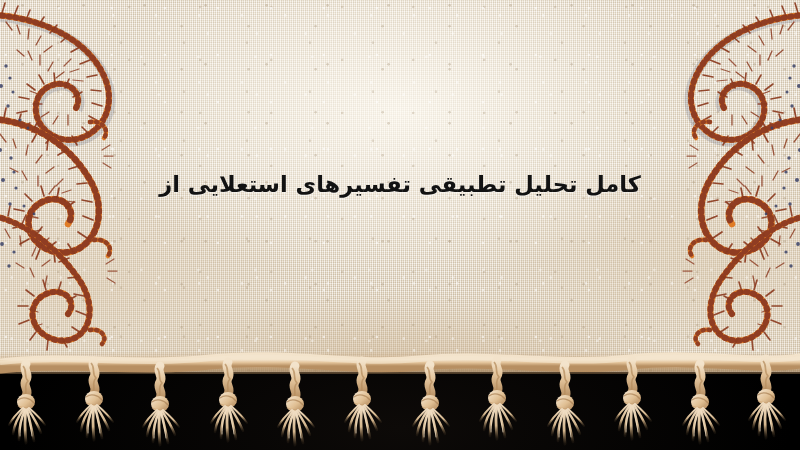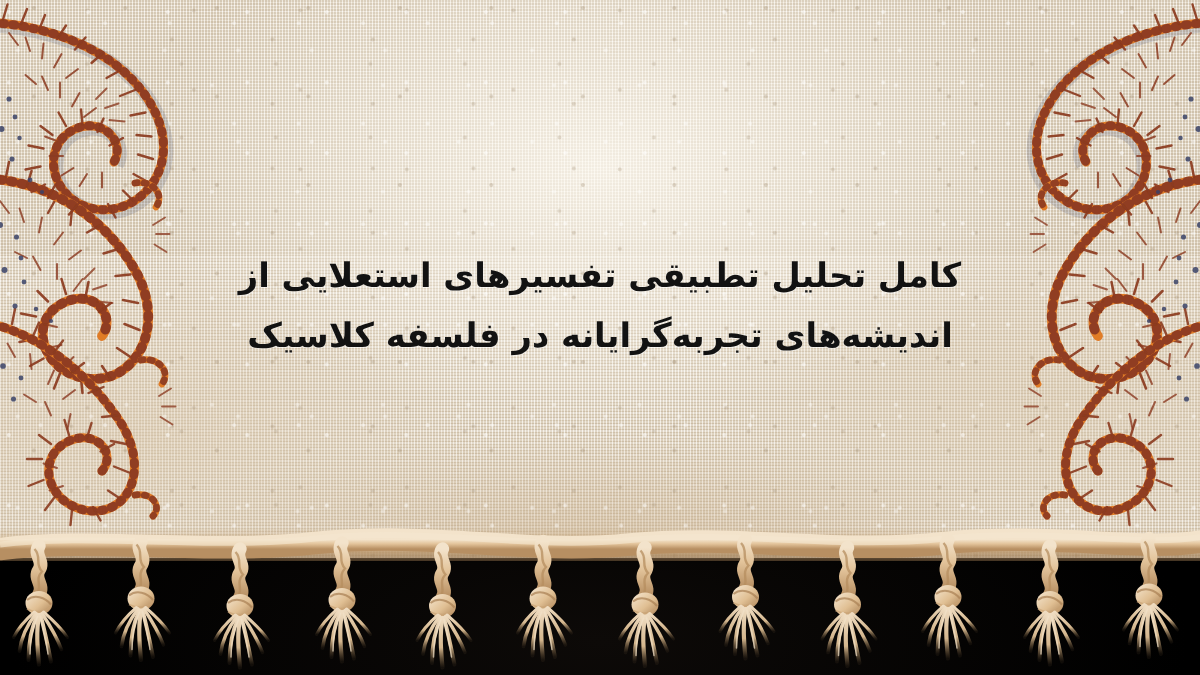--- a/index.html
+++ b/index.html
@@ -494,21 +494,20 @@
           <path d="M112 264 l8 -5 M114 271 l9 0 M113 278 l8 5"></path>
           <path d="M70 66 l7 -7 M76 72 l9 -3 M79 80 l10 1"></path>
           <path d="M62 186 l7 -7 M68 193 l9 -3 M71 201 l10 1"></path>
         </g>
       </g>
     </svg>
   </div>
 
   <div class="title-block">
     <span class="title-line">کامل تحلیل تطبیقی تفسیرهای استعلایی از</span>
-    <span class="title-line">اندیشه‌های تجربه‌گرایانه در فلسفه کلاسیک</span>
   </div>
 
   <div class="fringe">
     <svg width="800" height="98" viewBox="0 0 800 98" xmlns="http://www.w3.org/2000/svg">
       <defs>
         <linearGradient id="cordG" x1="0" y1="0" x2="0" y2="1">
           <stop offset="0%" stop-color="#f3e3cb"></stop>
           <stop offset="45%" stop-color="#e3c49b"></stop>
           <stop offset="100%" stop-color="#b78f62"></stop>
         </linearGradient>

